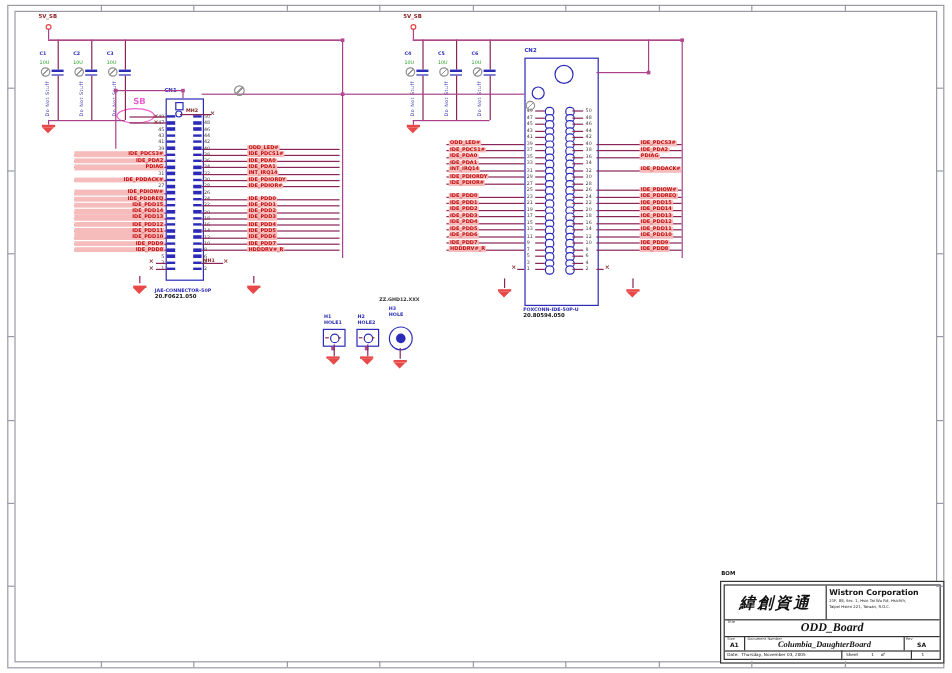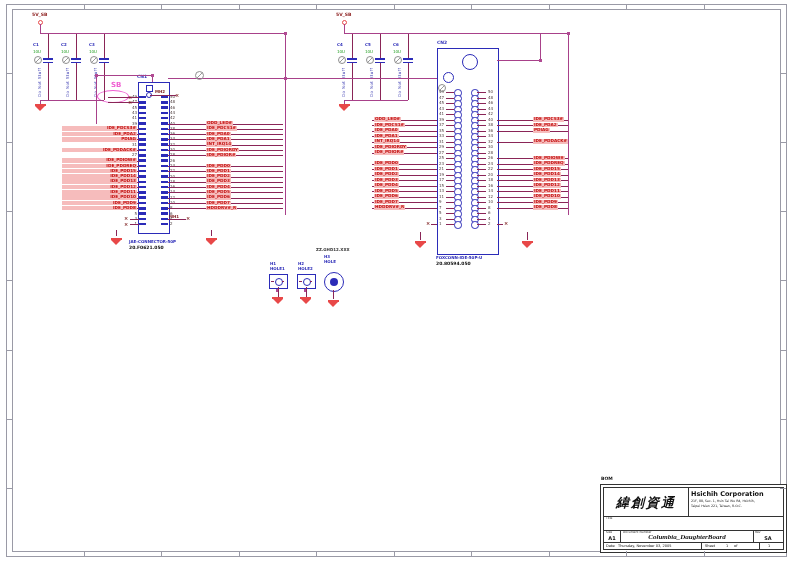--- a/index.html
+++ b/index.html
@@ -87,25 +87,26 @@
       <div class="tbl" style="left:84px;top:0;width:1px;height:28px"></div>
       <div class="tbl" style="left:0;top:28px;width:179px;height:1px"></div>
       <div class="tbl" style="left:0;top:42px;width:179px;height:1px"></div>
       <div class="tbl" style="left:0;top:54px;width:179px;height:1px"></div>
       <div class="tbl" style="left:16px;top:42px;width:1px;height:12px"></div>
       <div class="tbl" style="left:149px;top:42px;width:1px;height:12px"></div>
       <div class="tbl" style="left:97px;top:54px;width:1px;height:7px"></div>
       <div class="tbl" style="left:155px;top:54px;width:1px;height:7px"></div>
 
       <div class="logo" style="left:2px;top:6px;width:80px">緯創資通</div>
-      <div class="company" style="left:87px;top:3px">Hsichih Corporation</div>
+      <div class="company" style="left:87px;top:3px">Wistron Corporation</div>
       <div class="addr" style="left:87px;top:12px">21F, 88, Sec. 1, Hsin Tai Wu Rd, Hsichih,</div>
       <div class="addr" style="left:87px;top:16.5px">Taipei Hsien 221, Taiwan, R.O.C.</div>
 
       <div class="tinylbl" style="left:2px;top:29px">Title</div>
+      <div class="board" style="left:0;top:30px;width:179px">ODD_Board</div>
 
       <div class="tinylbl" style="left:2px;top:43px">Size</div>
       <div class="smallval" style="left:1px;top:47px;width:14px">A1</div>
       <div class="tinylbl" style="left:19px;top:43px">Document Number</div>
       <div class="docname" style="left:17px;top:45px;width:132px">Columbia_DaughterBoard</div>
       <div class="tinylbl" style="left:151px;top:43px">Rev</div>
       <div class="smallval" style="left:150px;top:47px;width:28px">SA</div>
 
       <div class="rowtxt" style="left:2px;top:55.5px">Date:</div>
       <div class="rowtxt" style="left:14px;top:55.5px">Thursday, November 03, 2005</div>

